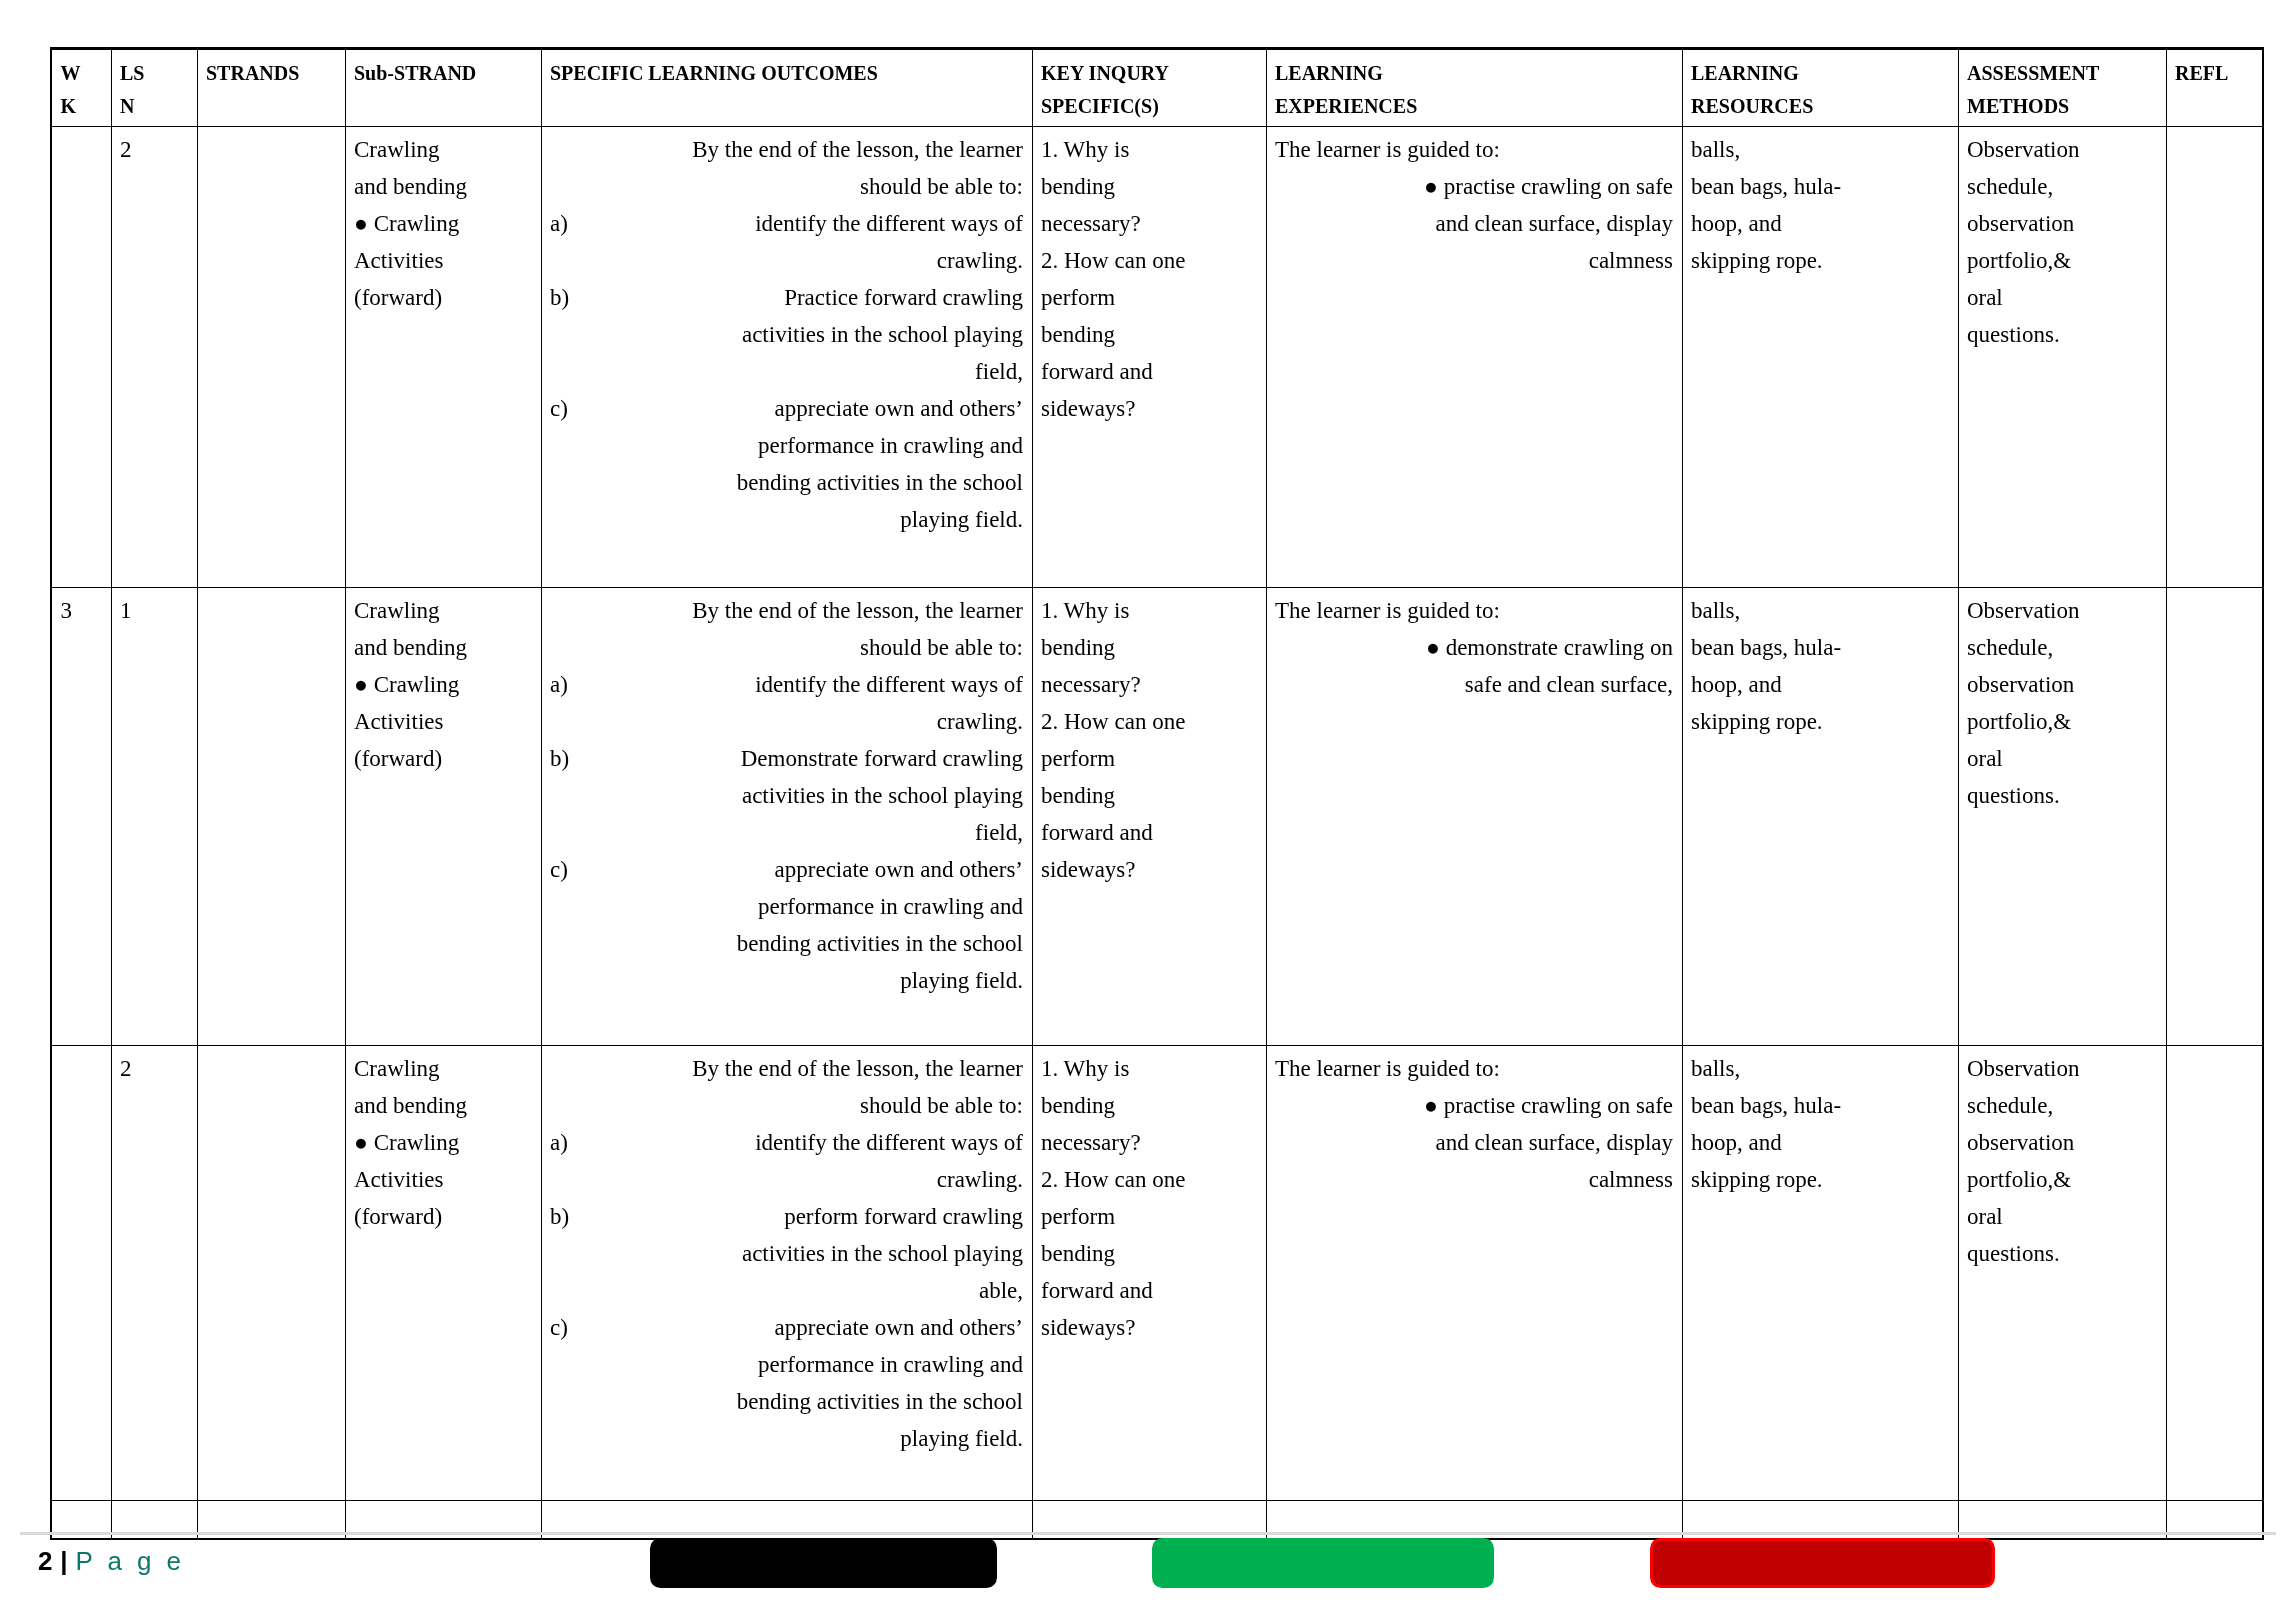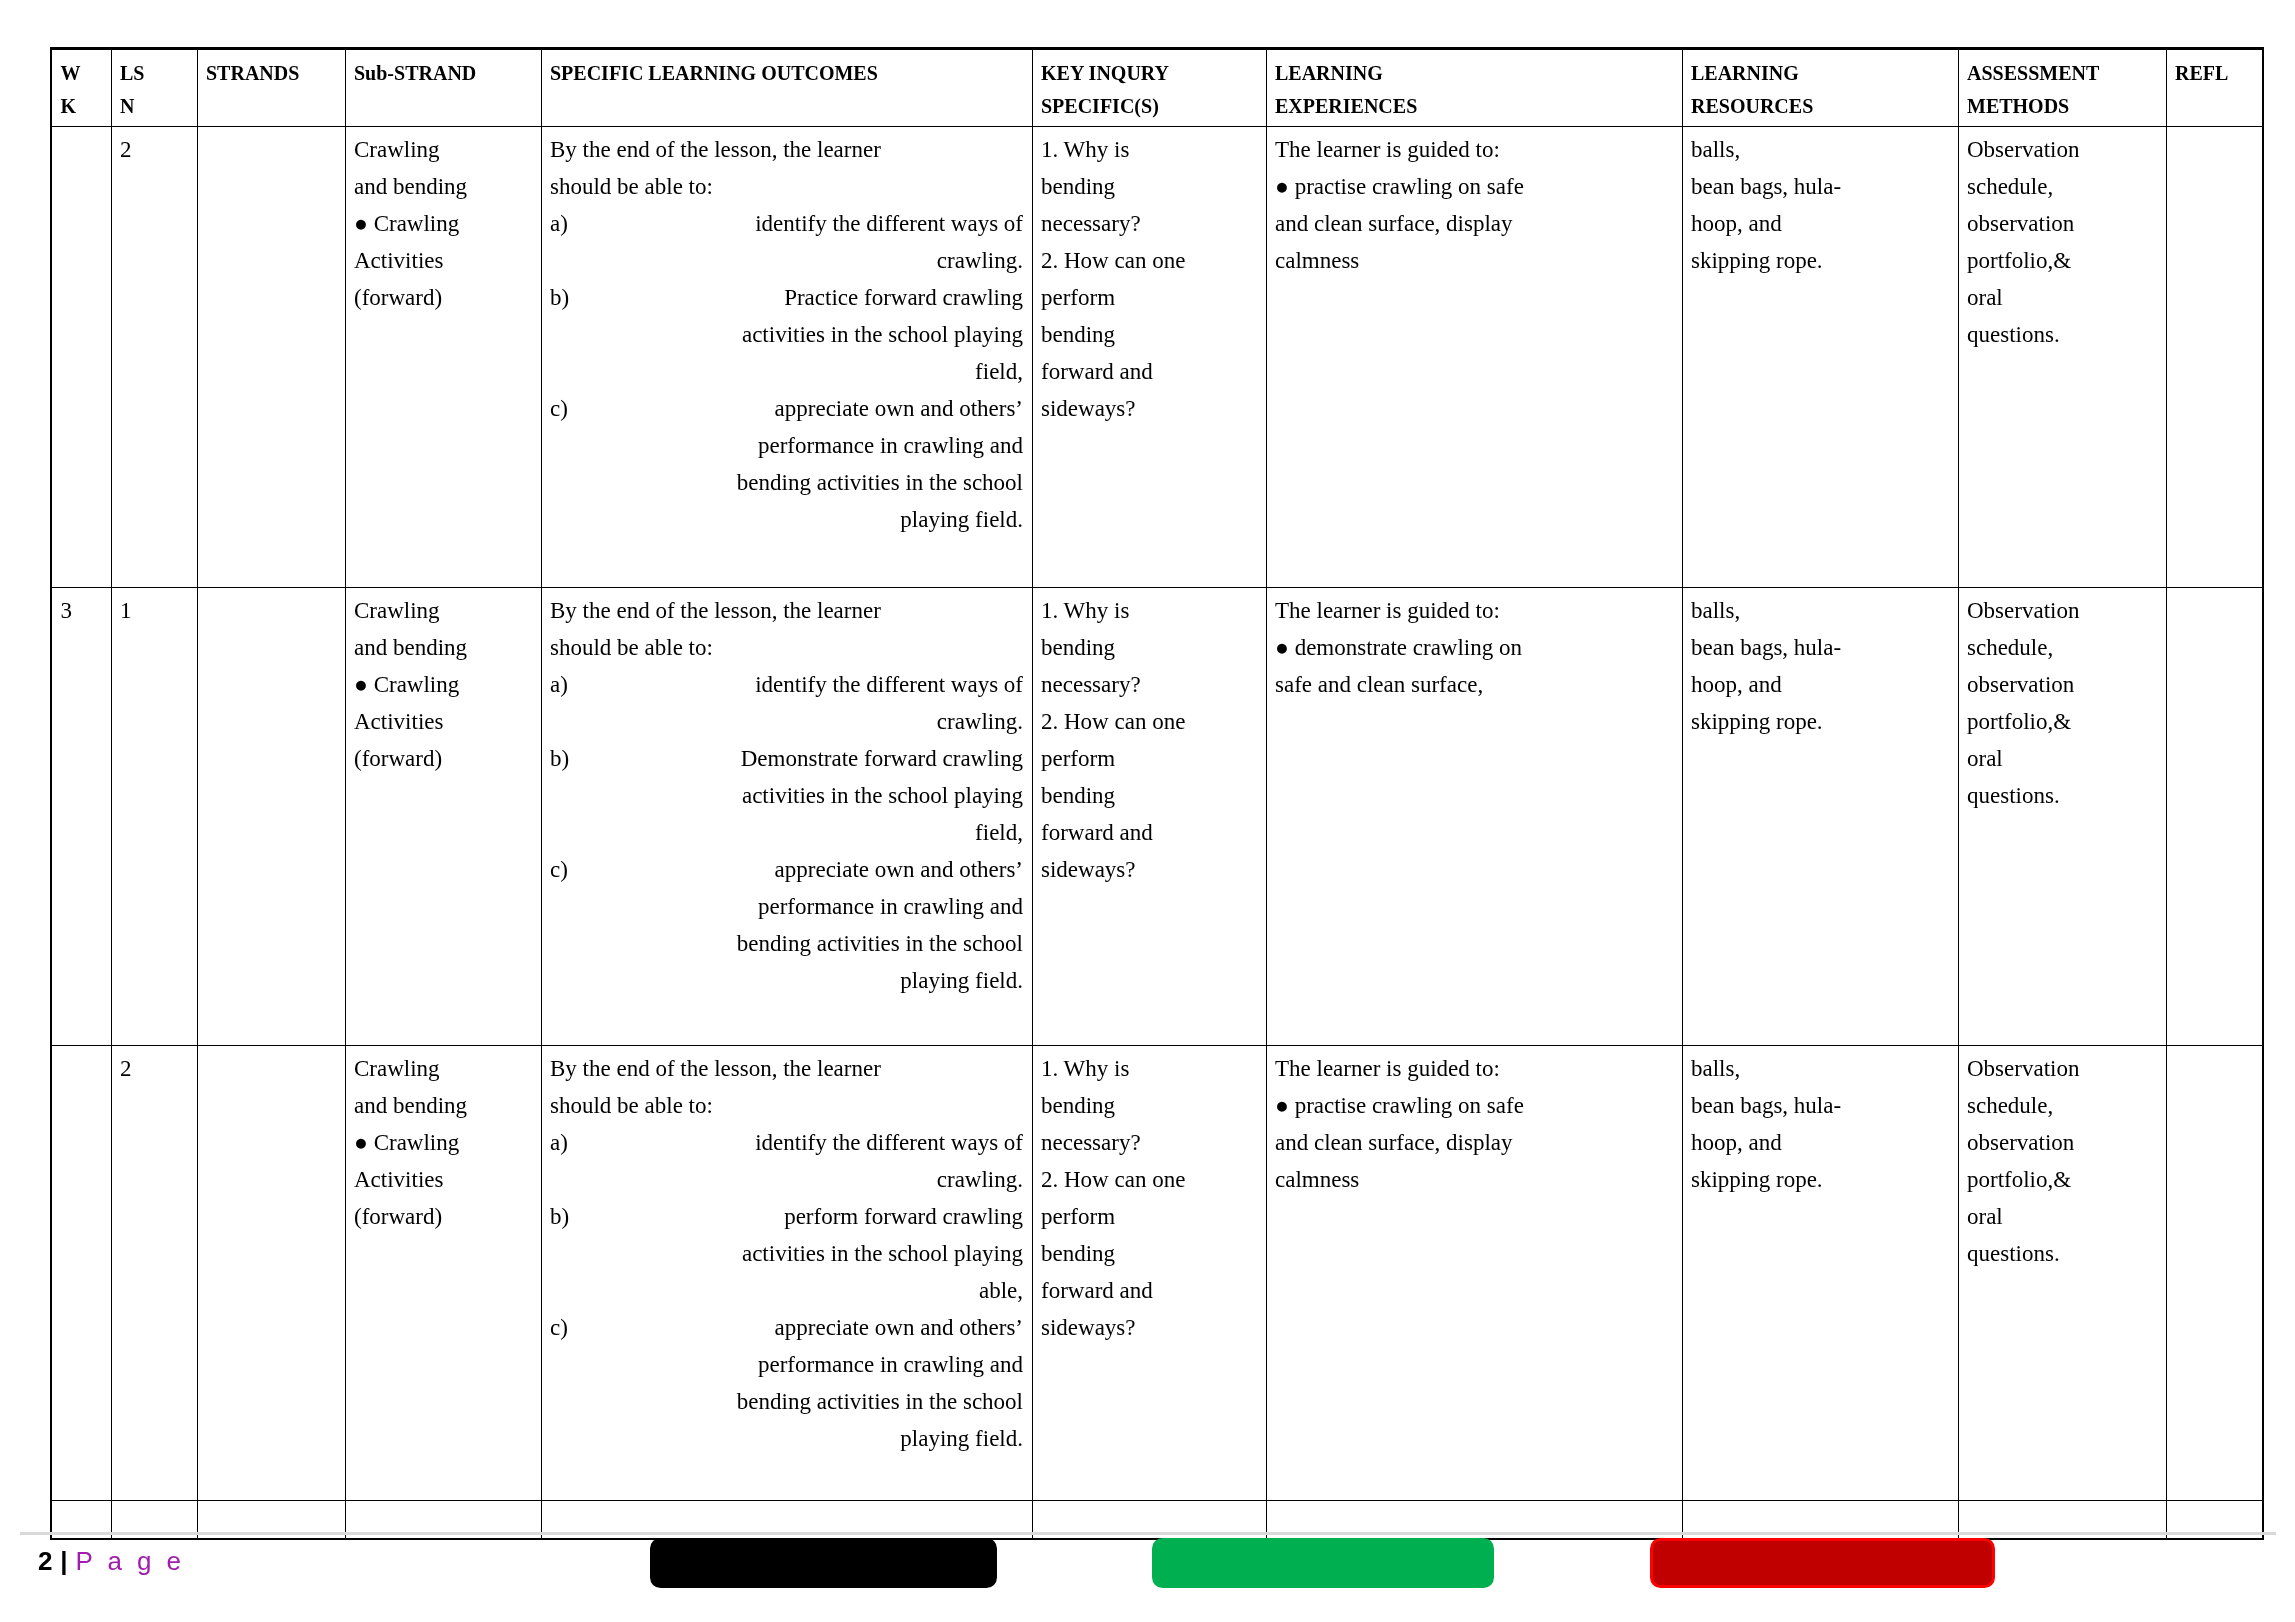--- a/index.html
+++ b/index.html
@@ -30,21 +30,21 @@
     font-size:20px;
     line-height:33px;
     font-weight:bold;
     white-space:pre-line;
     padding-top:6.5px;
   }
   .scheme td{
     font-size:23px;
     line-height:37px;
   }
-  .pre{white-space:pre-line;}
+  .pre{white-space:pre-line;text-align:right;}
   .item{display:flex;}
   .item-label{flex:0 0 41px;}
   .item-text{flex:1;white-space:pre-line;text-align:right;}
   tr.hdr{height:74px;}
   tr.r1{height:461px;}
   tr.r2{height:458px;}
   tr.r3{height:455px;}
   tr.empty td{height:37px;padding:0;}
   .footer-rule{
     position:absolute;left:19.6px;top:1532px;
@@ -293,21 +293,21 @@
         <td></td>
         <td></td>
       </tr>
 
     </tbody>
   </table>
 
   <div class="footer-rule" style="background-color: rgb(217, 217, 217);"></div>
 
   <div class="footer-text">
-    <span class="page-num">2</span><span class="page-sep">|</span><span class="page-word" style="color: #a21caf;">P a g e</span>
+    <span class="page-num">2</span><span class="page-sep">|</span><span class="page-word" style="color: #0f766e;">P a g e</span>
   </div>
 
   <div class="bar bar-black" style="background-color: rgb(0, 0, 0);"></div>
   <div class="bar bar-green" style="background-color: rgb(0, 176, 80);"></div>
   <div class="bar bar-red" style="background-color: rgb(192, 0, 0); border-color: rgb(255, 0, 0);"></div>
 
 </div>
 
 
 </body></html>

